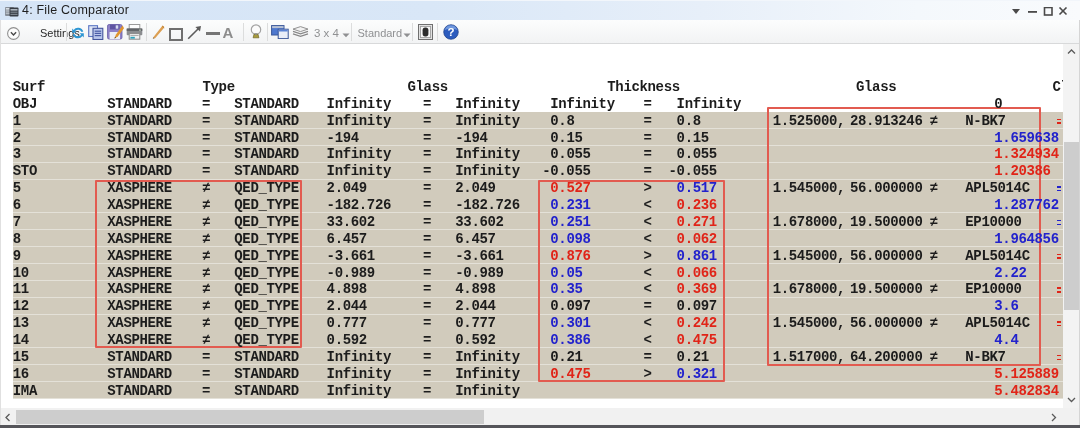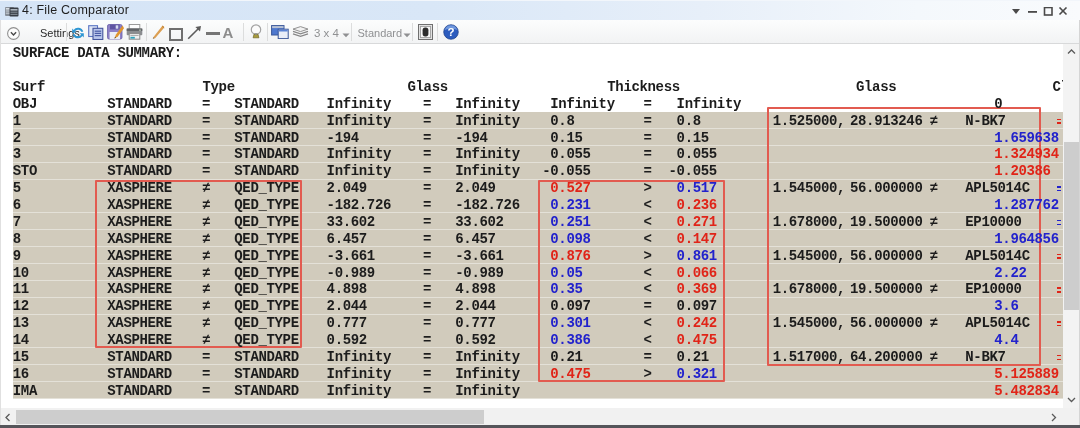--- a/index.html
+++ b/index.html
@@ -156,23 +156,20 @@
 
 <div class="content">
  <div class="bands"></div>
 </div>
 
 <div class="redbox" style="left:94.8px;top:180.2px;width:207.7px;height:168.3px"></div>
 <div class="redbox" style="left:537.5px;top:180.2px;width:187px;height:201.5px"></div>
 <div class="redbox" style="left:767px;top:107px;width:274px;height:258.5px"></div>
 
 <div style="position:absolute;left:0;top:43px;width:1063px;height:362px;overflow:hidden">
-<div class="ln" style="top:2.1px">
-      <s style="left:12.8px">SURFACE DATA SUMMARY:</s>
-    </div>
 <div class="ln" style="top:35.9px">
       <s style="left:12.8px">Surf</s>
       <s style="left:202.5px">Type</s>
       <s style="left:407.5px">Glass</s>
       <s style="left:607.3px">Thickness</s>
       <s style="left:856px">Glass</s>
       <s style="left:1052.5px">Cle</s>
     </div>
 <div class="ln" style="top:52.7px">
       <s style="left:12.8px">OBJ</s>
@@ -290,21 +287,21 @@
 <div class="ln" style="top:187.8px">
       <s style="left:12.8px">8</s>
       <s style="left:107.3px">XASPHERE</s>
       <s style="left:202px">≠</s>
       <s style="left:234.3px">QED_TYPE</s>
       <s style="left:326.6px">6.457</s>
       <s style="left:423px">=</s>
       <s style="left:455.3px">6.457</s>
       <s style="left:550.3px" class="b">0.098</s>
       <s style="left:643.6px">&lt;</s>
-      <s style="left:676.6px" class="r">0.147</s>
+      <s style="left:676.6px" class="r">0.062</s>
       <s style="left:994.3px" class="b">1.964856</s>
     </div>
 <div class="ln" style="top:204.7px">
       <s style="left:12.8px">9</s>
       <s style="left:107.3px">XASPHERE</s>
       <s style="left:202px">≠</s>
       <s style="left:234.3px">QED_TYPE</s>
       <s style="left:326.6px">-3.661</s>
       <s style="left:423px">=</s>
       <s style="left:455.3px">-3.661</s>

